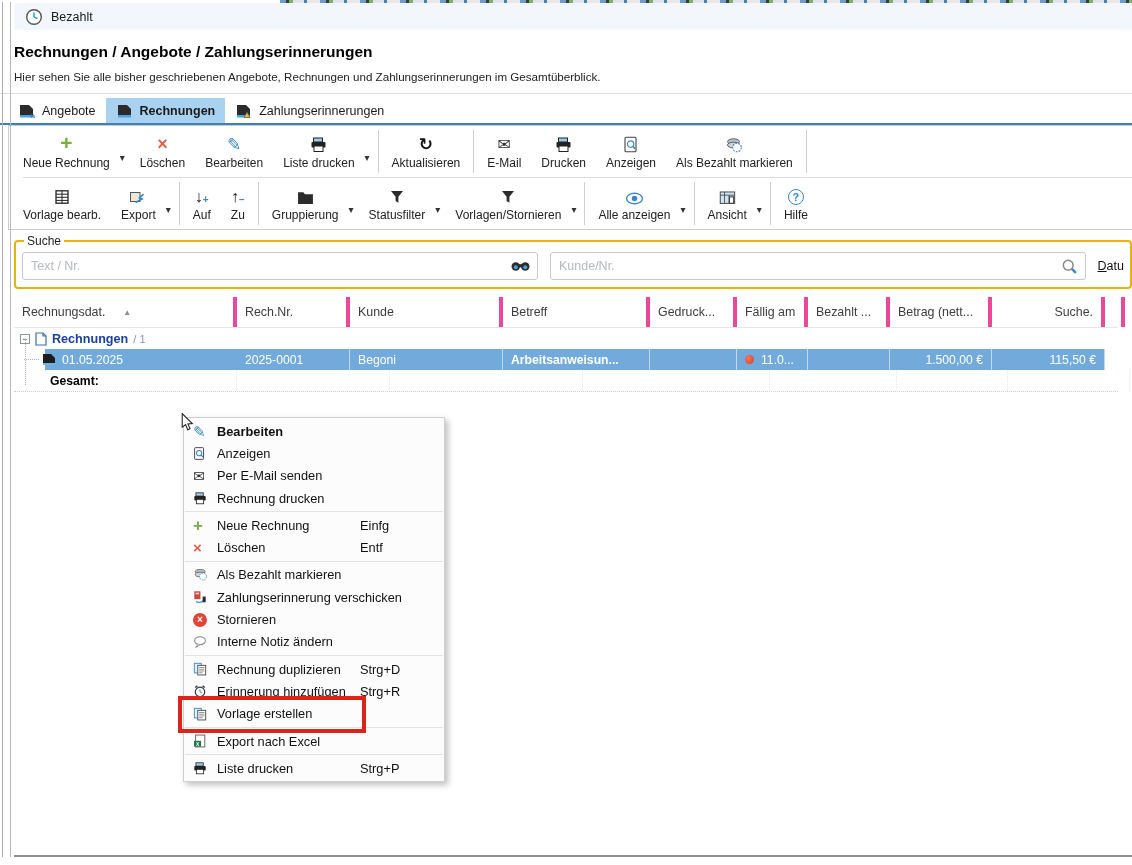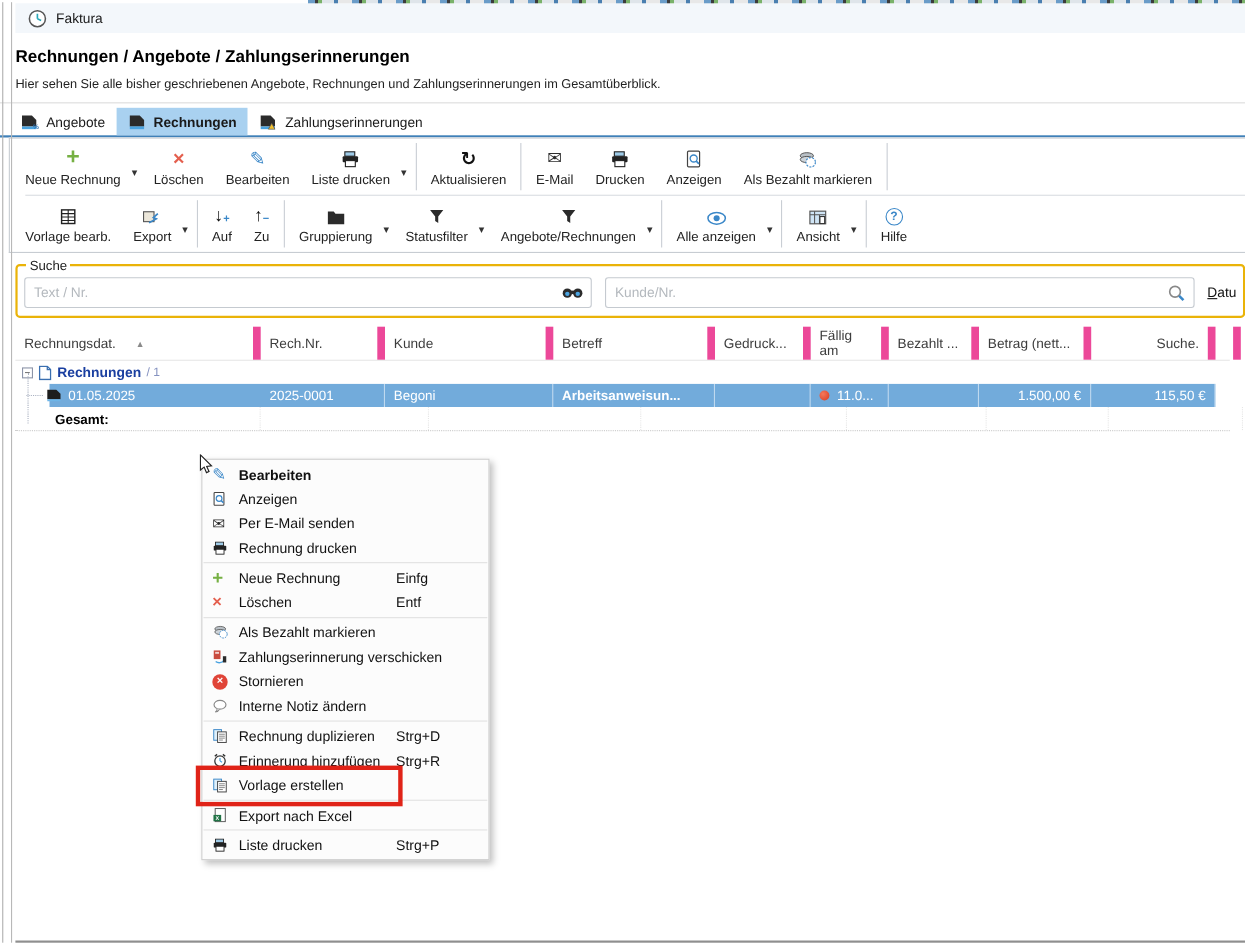--- a/index.html
+++ b/index.html
@@ -57,21 +57,21 @@
   .inp-wrap input { height:28px; border:1px solid #c5cad0; border-radius:3px; font-size:12.5px; padding:0 30px 0 8px; color:#444; width:100%; font-family:inherit; }
   .inp-wrap input::placeholder { color:#b4b9be; }
   .inp-icon { position:absolute; right:8px; display:flex; }
   .w-text { width:516px; } .w-cust { flex:1; }
   .date-lbl { font-size:12.5px; white-space:nowrap; color:#111; }
   .date-lbl .accel { text-decoration:underline; }
 
   
   .tablewrap { position:relative; margin:8px 0 0 14px; width:1104px; }
   .tgrid { display:grid; grid-template-columns:223px 113px 153px 147px 87px 71px 82px 102px 113px 1fr; }
-  .thead .cell { height:30px; display:flex; align-items:center; padding:0 8px; font-size:12.4px; color:#3d3d3d; border-right:7px solid #ec4899;gap:12px; }
+  .thead .cell { height:30px; display:flex; align-items:center; padding:0 8px; font-size:12.4px; color:#3d3d3d; border-right:4px solid #ec4899;gap:12px; }
   .thead { border-bottom:1px solid #e6e6e6; }
   .cell.right { justify-content:flex-end; }
   .sort { font-size:8px; color:#8a8a8a; margin-left:6px; }
   .grow { height:21px; display:flex; align-items:center; }
   .grow .expand { width:10px; height:10px; border:1px solid #8c94a8; background:#fff; font-size:9px; line-height:8px; text-align:center; color:#333; margin:0 5px 0 6px; }
   .grp-label { font-size:12.6px; font-weight:bold; color:#1a3fa0; margin-left:5px; }
   .grp-count { font-size:11px; color:#8592c0; margin-left:5px; }
   .trow { position:relative; }
   .trow .cell { height:21px; display:flex; align-items:center; padding:0 8px; font-size:12.2px; position:relative; z-index:1; }
   .row-selected::before { content:""; position:absolute; left:31px; right:13px; top:0; bottom:0; background:#72abdb; }
@@ -110,21 +110,21 @@
 <div id="app">
   <div class="top-strip"></div>
   <div class="edge-l1"></div>
   <div class="edge-l2"></div>
 
   <div class="titlebar">
     <svg width="18" height="18" viewBox="0 0 18 18">
         <circle cx="9" cy="9" r="7.3" fill="#fff" stroke="#555" stroke-width="1.4"></circle>
         <path d="M9 9 L9 4.6 M9 9 L12.4 10.6" stroke="#2aa7b8" stroke-width="1.5" fill="none"></path>
       </svg>
-    <span class="ttl">Faktura</span>
+    <span class="ttl">Bezahlt</span>
   </div>
 
   <div class="header">
     <h1>Rechnungen / Angebote / Zahlungserinnerungen</h1>
     <p>Hier sehen Sie alle bisher geschriebenen Angebote, Rechnungen und Zahlungserinnerungen im Gesamtüberblick.</p>
   </div>
   <div class="hr"></div>
 
   <div class="tabs">
     <div class="tab">
@@ -286,21 +286,21 @@
         </div>
         <span class="caret">▾</span>
       </div>
       <div class="tb-group">
         <div class="tb-btn">
           <span class="ticon">
               <svg width="16" height="16" viewBox="0 0 16 16">
                 <path d="M2 2 h12 l-4.6 5.8 v6 l-2.8 -1.9 V7.8 z" fill="#2b2b2b"></path>
               </svg>
             </span>
-          <span class="tlabel">Angebote/Rechnungen</span>
+          <span class="tlabel">Vorlagen/Stornieren</span>
         </div>
         <span class="caret">▾</span>
       </div>
       <div class="vsep"></div>
       <div class="tb-group">
         <div class="tb-btn">
           <span class="ticon">
               <svg width="19" height="13" viewBox="0 0 18 12">
                 <ellipse cx="9" cy="6" rx="7.5" ry="5" fill="none" stroke="#3a87c8" stroke-width="1.3"></ellipse>
                 <circle cx="9" cy="6" r="2.6" fill="#3a87c8"></circle>

